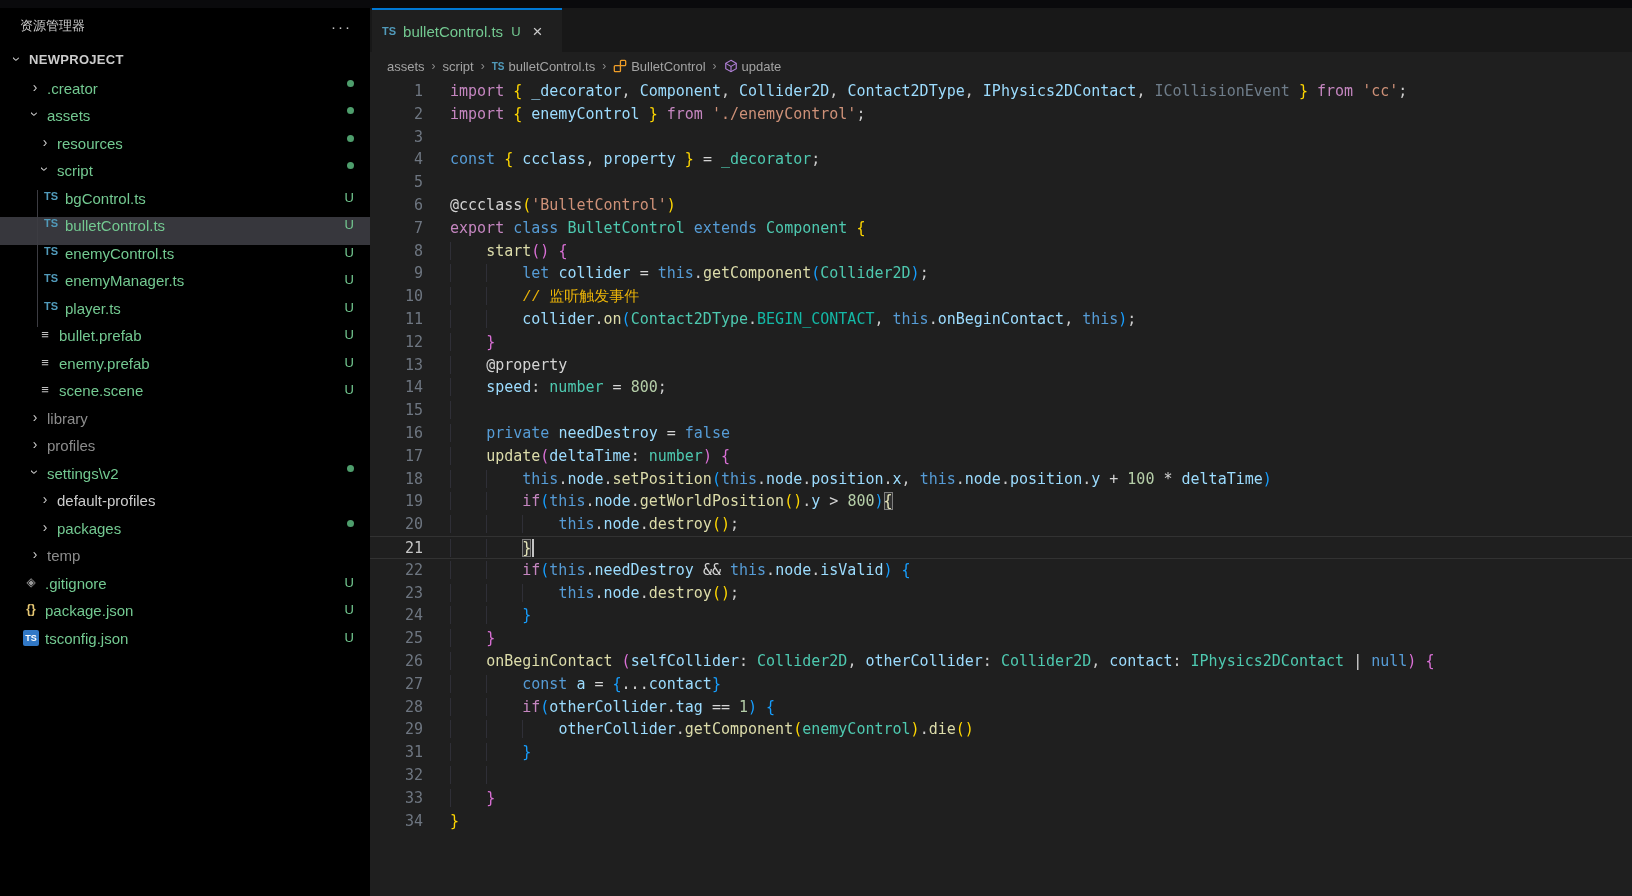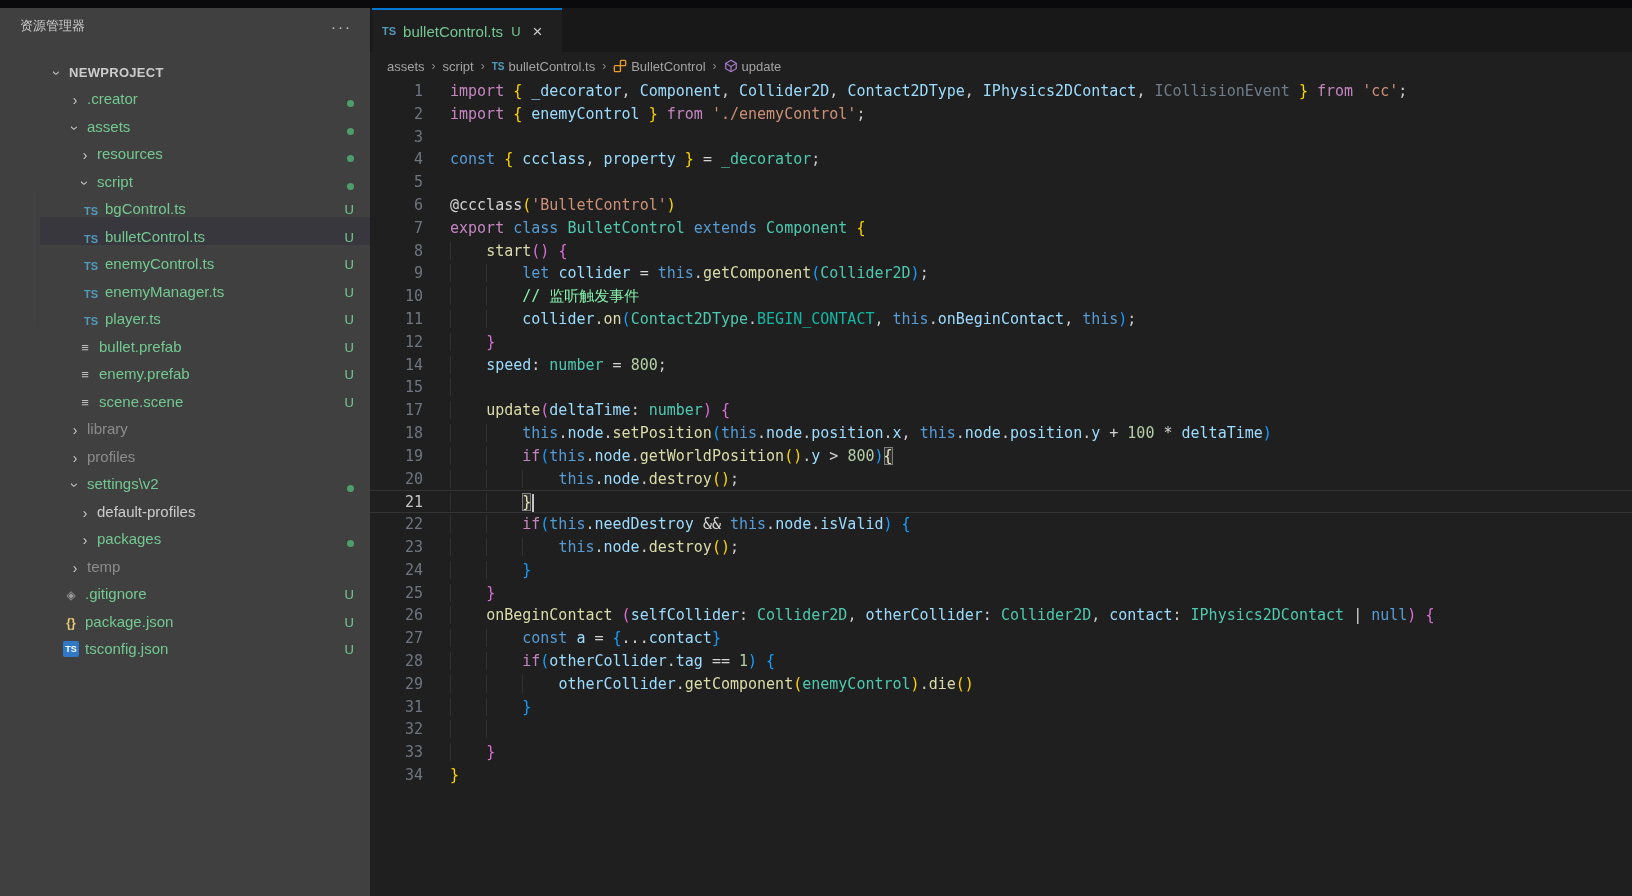--- a/index.html
+++ b/index.html
@@ -3,26 +3,26 @@
 <meta charset="utf-8">
 <style>
   html,body{margin:0;padding:0;}
   body{
     width:1632px;height:896px;overflow:hidden;position:relative;
     background:#1f1f1f;font-family:"Liberation Sans",sans-serif;
     -webkit-font-smoothing:antialiased;
   }
   .topbar{position:absolute;left:0;top:0;width:1632px;height:8px;background:#0a0a0c;}
   
-  .sidebar{position:absolute;left:0;top:8px;width:370px;height:888px;background:#404040;color:#ccc;}
+  .sidebar{position:absolute;left:0;top:8px;width:370px;height:888px;background:#000000;color:#ccc;}
   .sb-header{display:flex;justify-content:space-between;align-items:center;height:36px;padding:0 18px 0 20px;}
   .sb-title{font-size:13px;color:#cccccc;}
   .sb-dots{font-size:15px;color:#c5c5c5;letter-spacing:2px;cursor:default;}
   .tree{position:absolute;top:44px;left:0;width:370px;}
-  .tree-row{height:27.5px;display:flex;align-items:flex-end;font-size:15px;position:relative;white-space:pre;margin-left:40px;}
+  .tree-row{height:27.5px;display:flex;align-items:flex-start;font-size:15px;position:relative;white-space:pre;}
   .tree-row.selected{background:#37373d;}
   .twisty{flex:0 0 18px;width:18px;text-align:center;color:#cccccc;font-size:14px;line-height:1;}
   .twisty.down{transform:rotate(90deg);}
   .ficon{flex:0 0 22px;width:22px;text-align:center;}
   .ficon-ts{color:#519aba;font-weight:bold;font-size:11px;}
   .ficon-prefab{color:#c0c0c0;font-size:13px;}
   .ficon-git{color:#9a9a9a;font-size:12px;}
   .ficon-json{color:#e8c974;font-weight:bold;font-size:12px;}
   .ficon-tsblock{flex:0 0 16px;width:16px;height:16px;margin:0 3px;background:#3178c6;color:#fff;
     font-weight:bold;font-size:9px;display:flex;align-items:center;justify-content:center;border-radius:2px;}
@@ -50,21 +50,21 @@
   
   .code{position:absolute;left:370px;top:80px;width:1262px;background:#1f1f1f;
     font-family:"DejaVu Sans Mono",monospace;font-size:15px;}
   .cl{display:flex;height:22.8px;line-height:22.8px;white-space:pre;box-sizing:border-box;}
   .cl .ln{flex:0 0 80px;text-align:right;padding-right:27px;box-sizing:border-box;color:#6e7681;}
   .cl.active{border-top:1px solid #323232;border-bottom:1px solid #323232;}
   .cl.active .ln{color:#c6c6c6;}
   .lc{flex:1;}
   .tk-kwp{color:#C586C0;} .tk-kwb{color:#569CD6;} .tk-typ{color:#4EC9B0;}
   .tk-fn{color:#DCDCAA;}  .tk-var{color:#9CDCFE;} .tk-cst{color:#14b8a6;}
-  .tk-str{color:#CE9178;} .tk-num{color:#B5CEA8;text-align:right;} .tk-com{color:#86efac;}
+  .tk-str{color:#CE9178;} .tk-num{color:#B5CEA8;text-align:right;} .tk-com{color:#eab308;font-family:Liberation Mono, monospace;}
   .tk-op{color:#D4D4D4;}  .tk-pun{color:#CCCCCC;} .tk-dec{color:#D4D4D4;}
   .tk-b1{color:#FFD700;}  .tk-b2{color:#DA70D6;} .tk-b3{color:#179FFF;}
   .tk-txt{color:#D4D4D4;}
   .tk-dim{color:#6f7d8a;}
   .tk-ind{color:transparent;box-shadow:inset 1px 0 0 #2f2f37;}
   .tk-bm{color:#e6e6bb;outline:1px solid #7e7e7e;outline-offset:-1px;background:rgba(150,150,150,.14);}
   .cursor{display:inline-block;width:2px;height:18px;background:#c4c4c4;vertical-align:middle;margin-left:1px;}
 </style>
 </head>
 <body>
@@ -153,22 +153,24 @@
     <div class="cl"><span class="ln">3</span><span class="lc"></span></div>
     <div class="cl"><span class="ln">4</span><span class="lc"><span class="tk-kwb">const</span><span class="tk-txt"> </span><span class="tk-b1">{</span><span class="tk-txt"> </span><span class="tk-var">ccclass</span><span class="tk-pun">,</span><span class="tk-txt"> </span><span class="tk-var">property</span><span class="tk-txt"> </span><span class="tk-b1">}</span><span class="tk-txt"> </span><span class="tk-op">=</span><span class="tk-txt"> </span><span class="tk-typ">_decorator</span><span class="tk-pun">;</span></span></div>
     <div class="cl"><span class="ln">5</span><span class="lc"></span></div>
     <div class="cl"><span class="ln">6</span><span class="lc"><span class="tk-dec">@ccclass</span><span class="tk-b1">(</span><span class="tk-str">'BulletControl'</span><span class="tk-b1">)</span></span></div>
     <div class="cl"><span class="ln">7</span><span class="lc"><span class="tk-kwp">export</span><span class="tk-txt"> </span><span class="tk-kwb">class</span><span class="tk-txt"> </span><span class="tk-typ">BulletControl</span><span class="tk-txt"> </span><span class="tk-kwb">extends</span><span class="tk-txt"> </span><span class="tk-typ">Component</span><span class="tk-txt"> </span><span class="tk-b1">{</span></span></div>
     <div class="cl"><span class="ln">8</span><span class="lc"><span class="tk-ind">    </span><span class="tk-fn">start</span><span class="tk-b2">(</span><span class="tk-b2">)</span><span class="tk-txt"> </span><span class="tk-b2">{</span></span></div>
     <div class="cl"><span class="ln">9</span><span class="lc"><span class="tk-ind">    </span><span class="tk-ind">    </span><span class="tk-kwb">let</span><span class="tk-txt"> </span><span class="tk-var">collider</span><span class="tk-txt"> </span><span class="tk-op">=</span><span class="tk-txt"> </span><span class="tk-kwb">this</span><span class="tk-pun">.</span><span class="tk-fn">getComponent</span><span class="tk-b3">(</span><span class="tk-typ">Collider2D</span><span class="tk-b3">)</span><span class="tk-pun">;</span></span></div>
     <div class="cl"><span class="ln">10</span><span class="lc"><span class="tk-ind">    </span><span class="tk-ind">    </span><span class="tk-com">// 监听触发事件</span></span></div>
     <div class="cl"><span class="ln">11</span><span class="lc"><span class="tk-ind">    </span><span class="tk-ind">    </span><span class="tk-var">collider</span><span class="tk-pun">.</span><span class="tk-fn">on</span><span class="tk-b3">(</span><span class="tk-typ">Contact2DType</span><span class="tk-pun">.</span><span class="tk-cst">BEGIN_CONTACT</span><span class="tk-pun">,</span><span class="tk-txt"> </span><span class="tk-kwb">this</span><span class="tk-pun">.</span><span class="tk-var">onBeginContact</span><span class="tk-pun">,</span><span class="tk-txt"> </span><span class="tk-kwb">this</span><span class="tk-b3">)</span><span class="tk-pun">;</span></span></div>
     <div class="cl"><span class="ln">12</span><span class="lc"><span class="tk-ind">    </span><span class="tk-b2">}</span></span></div>
+    <div class="cl"><span class="ln">13</span><span class="lc"><span class="tk-ind">    </span><span class="tk-dec">@property</span></span></div>
     <div class="cl"><span class="ln">14</span><span class="lc"><span class="tk-ind">    </span><span class="tk-var">speed</span><span class="tk-pun">:</span><span class="tk-txt"> </span><span class="tk-typ">number</span><span class="tk-txt"> </span><span class="tk-op">=</span><span class="tk-txt"> </span><span class="tk-num">800</span><span class="tk-pun">;</span></span></div>
     <div class="cl"><span class="ln">15</span><span class="lc"><span class="tk-ind">    </span></span></div>
+    <div class="cl"><span class="ln">16</span><span class="lc"><span class="tk-ind">    </span><span class="tk-kwb">private</span><span class="tk-txt"> </span><span class="tk-var">needDestroy</span><span class="tk-txt"> </span><span class="tk-op">=</span><span class="tk-txt"> </span><span class="tk-kwb">false</span></span></div>
     <div class="cl"><span class="ln">17</span><span class="lc"><span class="tk-ind">    </span><span class="tk-fn">update</span><span class="tk-b2">(</span><span class="tk-var">deltaTime</span><span class="tk-pun">:</span><span class="tk-txt"> </span><span class="tk-typ">number</span><span class="tk-b2">)</span><span class="tk-txt"> </span><span class="tk-b2">{</span></span></div>
     <div class="cl"><span class="ln">18</span><span class="lc"><span class="tk-ind">    </span><span class="tk-ind">    </span><span class="tk-kwb">this</span><span class="tk-pun">.</span><span class="tk-var">node</span><span class="tk-pun">.</span><span class="tk-fn">setPosition</span><span class="tk-b3">(</span><span class="tk-kwb">this</span><span class="tk-pun">.</span><span class="tk-var">node</span><span class="tk-pun">.</span><span class="tk-var">position</span><span class="tk-pun">.</span><span class="tk-var">x</span><span class="tk-pun">,</span><span class="tk-txt"> </span><span class="tk-kwb">this</span><span class="tk-pun">.</span><span class="tk-var">node</span><span class="tk-pun">.</span><span class="tk-var">position</span><span class="tk-pun">.</span><span class="tk-var">y</span><span class="tk-txt"> </span><span class="tk-op">+</span><span class="tk-txt"> </span><span class="tk-num">100</span><span class="tk-txt"> </span><span class="tk-op">*</span><span class="tk-txt"> </span><span class="tk-var">deltaTime</span><span class="tk-b3">)</span></span></div>
     <div class="cl"><span class="ln">19</span><span class="lc"><span class="tk-ind">    </span><span class="tk-ind">    </span><span class="tk-kwp">if</span><span class="tk-b3">(</span><span class="tk-kwb">this</span><span class="tk-pun">.</span><span class="tk-var">node</span><span class="tk-pun">.</span><span class="tk-fn">getWorldPosition</span><span class="tk-b1">(</span><span class="tk-b1">)</span><span class="tk-pun">.</span><span class="tk-var">y</span><span class="tk-txt"> </span><span class="tk-op">&gt;</span><span class="tk-txt"> </span><span class="tk-num">800</span><span class="tk-b3">)</span><span class="tk-bm">{</span></span></div>
     <div class="cl"><span class="ln">20</span><span class="lc"><span class="tk-ind">    </span><span class="tk-ind">    </span><span class="tk-ind">    </span><span class="tk-kwb">this</span><span class="tk-pun">.</span><span class="tk-var">node</span><span class="tk-pun">.</span><span class="tk-fn">destroy</span><span class="tk-b1">(</span><span class="tk-b1">)</span><span class="tk-pun">;</span></span></div>
     <div class="cl active"><span class="ln">21</span><span class="lc"><span class="tk-ind">    </span><span class="tk-ind">    </span><span class="tk-bm">}</span><span class="cursor"></span></span></div>
     <div class="cl"><span class="ln">22</span><span class="lc"><span class="tk-ind">    </span><span class="tk-ind">    </span><span class="tk-kwp">if</span><span class="tk-b3">(</span><span class="tk-kwb">this</span><span class="tk-pun">.</span><span class="tk-var">needDestroy</span><span class="tk-txt"> </span><span class="tk-op">&amp;&amp;</span><span class="tk-txt"> </span><span class="tk-kwb">this</span><span class="tk-pun">.</span><span class="tk-var">node</span><span class="tk-pun">.</span><span class="tk-var">isValid</span><span class="tk-b3">)</span><span class="tk-txt"> </span><span class="tk-b3">{</span></span></div>
     <div class="cl"><span class="ln">23</span><span class="lc"><span class="tk-ind">    </span><span class="tk-ind">    </span><span class="tk-ind">    </span><span class="tk-kwb">this</span><span class="tk-pun">.</span><span class="tk-var">node</span><span class="tk-pun">.</span><span class="tk-fn">destroy</span><span class="tk-b1">(</span><span class="tk-b1">)</span><span class="tk-pun">;</span></span></div>
     <div class="cl"><span class="ln">24</span><span class="lc"><span class="tk-ind">    </span><span class="tk-ind">    </span><span class="tk-b3">}</span></span></div>
     <div class="cl"><span class="ln">25</span><span class="lc"><span class="tk-ind">    </span><span class="tk-b2">}</span></span></div>
     <div class="cl"><span class="ln">26</span><span class="lc"><span class="tk-ind">    </span><span class="tk-fn">onBeginContact</span><span class="tk-txt"> </span><span class="tk-b2">(</span><span class="tk-var">selfCollider</span><span class="tk-pun">:</span><span class="tk-txt"> </span><span class="tk-typ">Collider2D</span><span class="tk-pun">,</span><span class="tk-txt"> </span><span class="tk-var">otherCollider</span><span class="tk-pun">:</span><span class="tk-txt"> </span><span class="tk-typ">Collider2D</span><span class="tk-pun">,</span><span class="tk-txt"> </span><span class="tk-var">contact</span><span class="tk-pun">:</span><span class="tk-txt"> </span><span class="tk-typ">IPhysics2DContact</span><span class="tk-txt"> </span><span class="tk-op">|</span><span class="tk-txt"> </span><span class="tk-kwb">null</span><span class="tk-b2">)</span><span class="tk-txt"> </span><span class="tk-b2">{</span></span></div>

